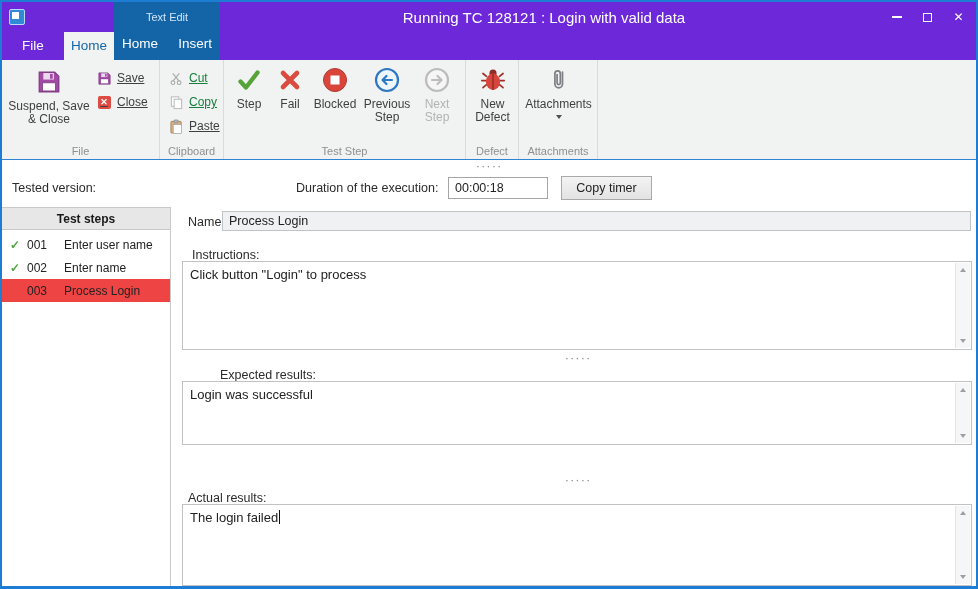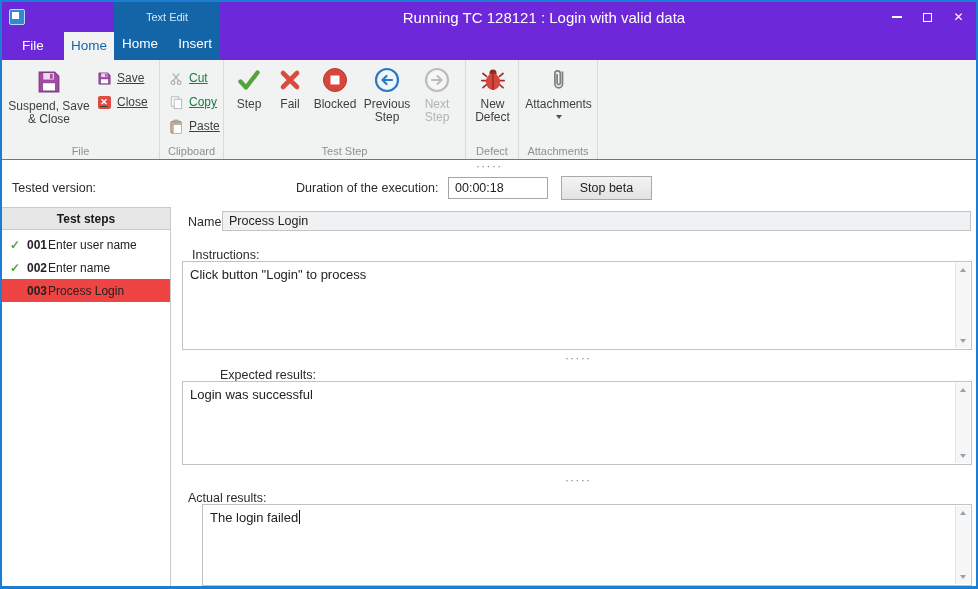--- a/index.html
+++ b/index.html
@@ -97,34 +97,34 @@
 
   
   .steps-panel { position:absolute; left:0; top:205px; width:169px; bottom:0; background:#ffffff;
                  border-top:1px solid #c9c9c9; border-right:1px solid #c9c9c9; }
   .steps-header { height:22px; line-height:22px; background:#e7e7e7; border-bottom:1px solid #c9c9c9;
                   text-align:center; font-size:12px; font-weight:bold; color:#1a1a1a; }
   .steps-list { padding-top:3px; }
   .step-row { height:23px; display:flex; align-items:center; font-size:12px; color:#222; padding-left:8px; }
   .step-row.selected { background:#ef4444; }
   .step-check { width:17px; color:#4ea53a; font-weight:bold; font-size:12px; }
-  .step-num { font-weight:bold; margin-right:1px; }
+  .step-num { font-weight:normal; margin-right:17px; }
 
   
   .detail { position:absolute; left:178px; top:205px; right:0; bottom:0; background:#ffffff; }
   .fld-label { position:absolute; font-size:12.5px; color:#2b2b2b; white-space:nowrap; }
   .name-label { left:8px; top:8px; }
   .name-box { position:absolute; left:42px; top:4px; right:5px; height:20px; background:#f0f1f2;
               border:1px solid #bfc4c9; }
   .name-box span { position:absolute; left:6px; top:2px; font-size:12.5px; color:#222; }
   .instr-label { left:12px; top:41px; font-style:normal; }
   .text-box { position:absolute; background:#ffffff; border:1px solid #c2c2c2; font-size:13px; color:#222; }
   .instr-box { left:2px; top:54px; right:4px; height:89px; }
-  .exp-box   { left:2px; top:174px; right:4px; height:84px;padding-left:31px; }
-  .act-box   { left:2px; top:297px; right:4px; bottom:0;margin-left:20px; }
+  .exp-box   { left:2px; top:174px; right:4px; height:64px;padding-left:31px; }
+  .act-box   { left:2px; top:297px; right:4px; bottom:0; }
   .tb-content { position:absolute; left:7px; top:5px; right:20px; line-height:16px; white-space:pre-wrap; }
   .vscroll { position:absolute; top:1px; right:1px; bottom:1px; width:15px; background:#f5f6f7;
              border-left:1px solid #e4e4e4; }
   .arr { position:absolute; left:50%; transform:translateX(-50%); width:0; height:0;
          border-left:3.5px solid transparent; border-right:3.5px solid transparent; }
   .arr.up { top:5px; border-bottom:4.5px solid #9aa0a6; }
   .arr.down { bottom:5px; border-top:4.5px solid #9aa0a6; }
   .h-splitter { position:absolute; left:0; right:0; text-align:center; color:#8a8a8a;
                 font-size:13px; letter-spacing:1px; height:12px; line-height:10px; }
   .s1 { top:146px; } .s2 { top:268px; }
@@ -320,21 +320,21 @@
   </div>
 
   <div class="ribbon-splitter">·····</div>
 
   <div class="toolbar">
     <span class="tb-label lbl-version">Tested version:</span>
     <span class="tb-label lbl-duration">Duration of the execution:</span>
     <div class="duration-box">
       <span>00:00:18</span>
     </div>
-    <div class="btn-stop">Stop beta</div>
+    <div class="btn-stop">Copy timer</div>
   </div>
 
   <div class="steps-panel">
     <div class="steps-header">Test steps</div>
     <div class="steps-list">
       <div class="step-row">
         <span class="step-check">✓</span>
         <span class="step-num">001</span>
         <span class="step-label">Enter user name</span>
       </div>

